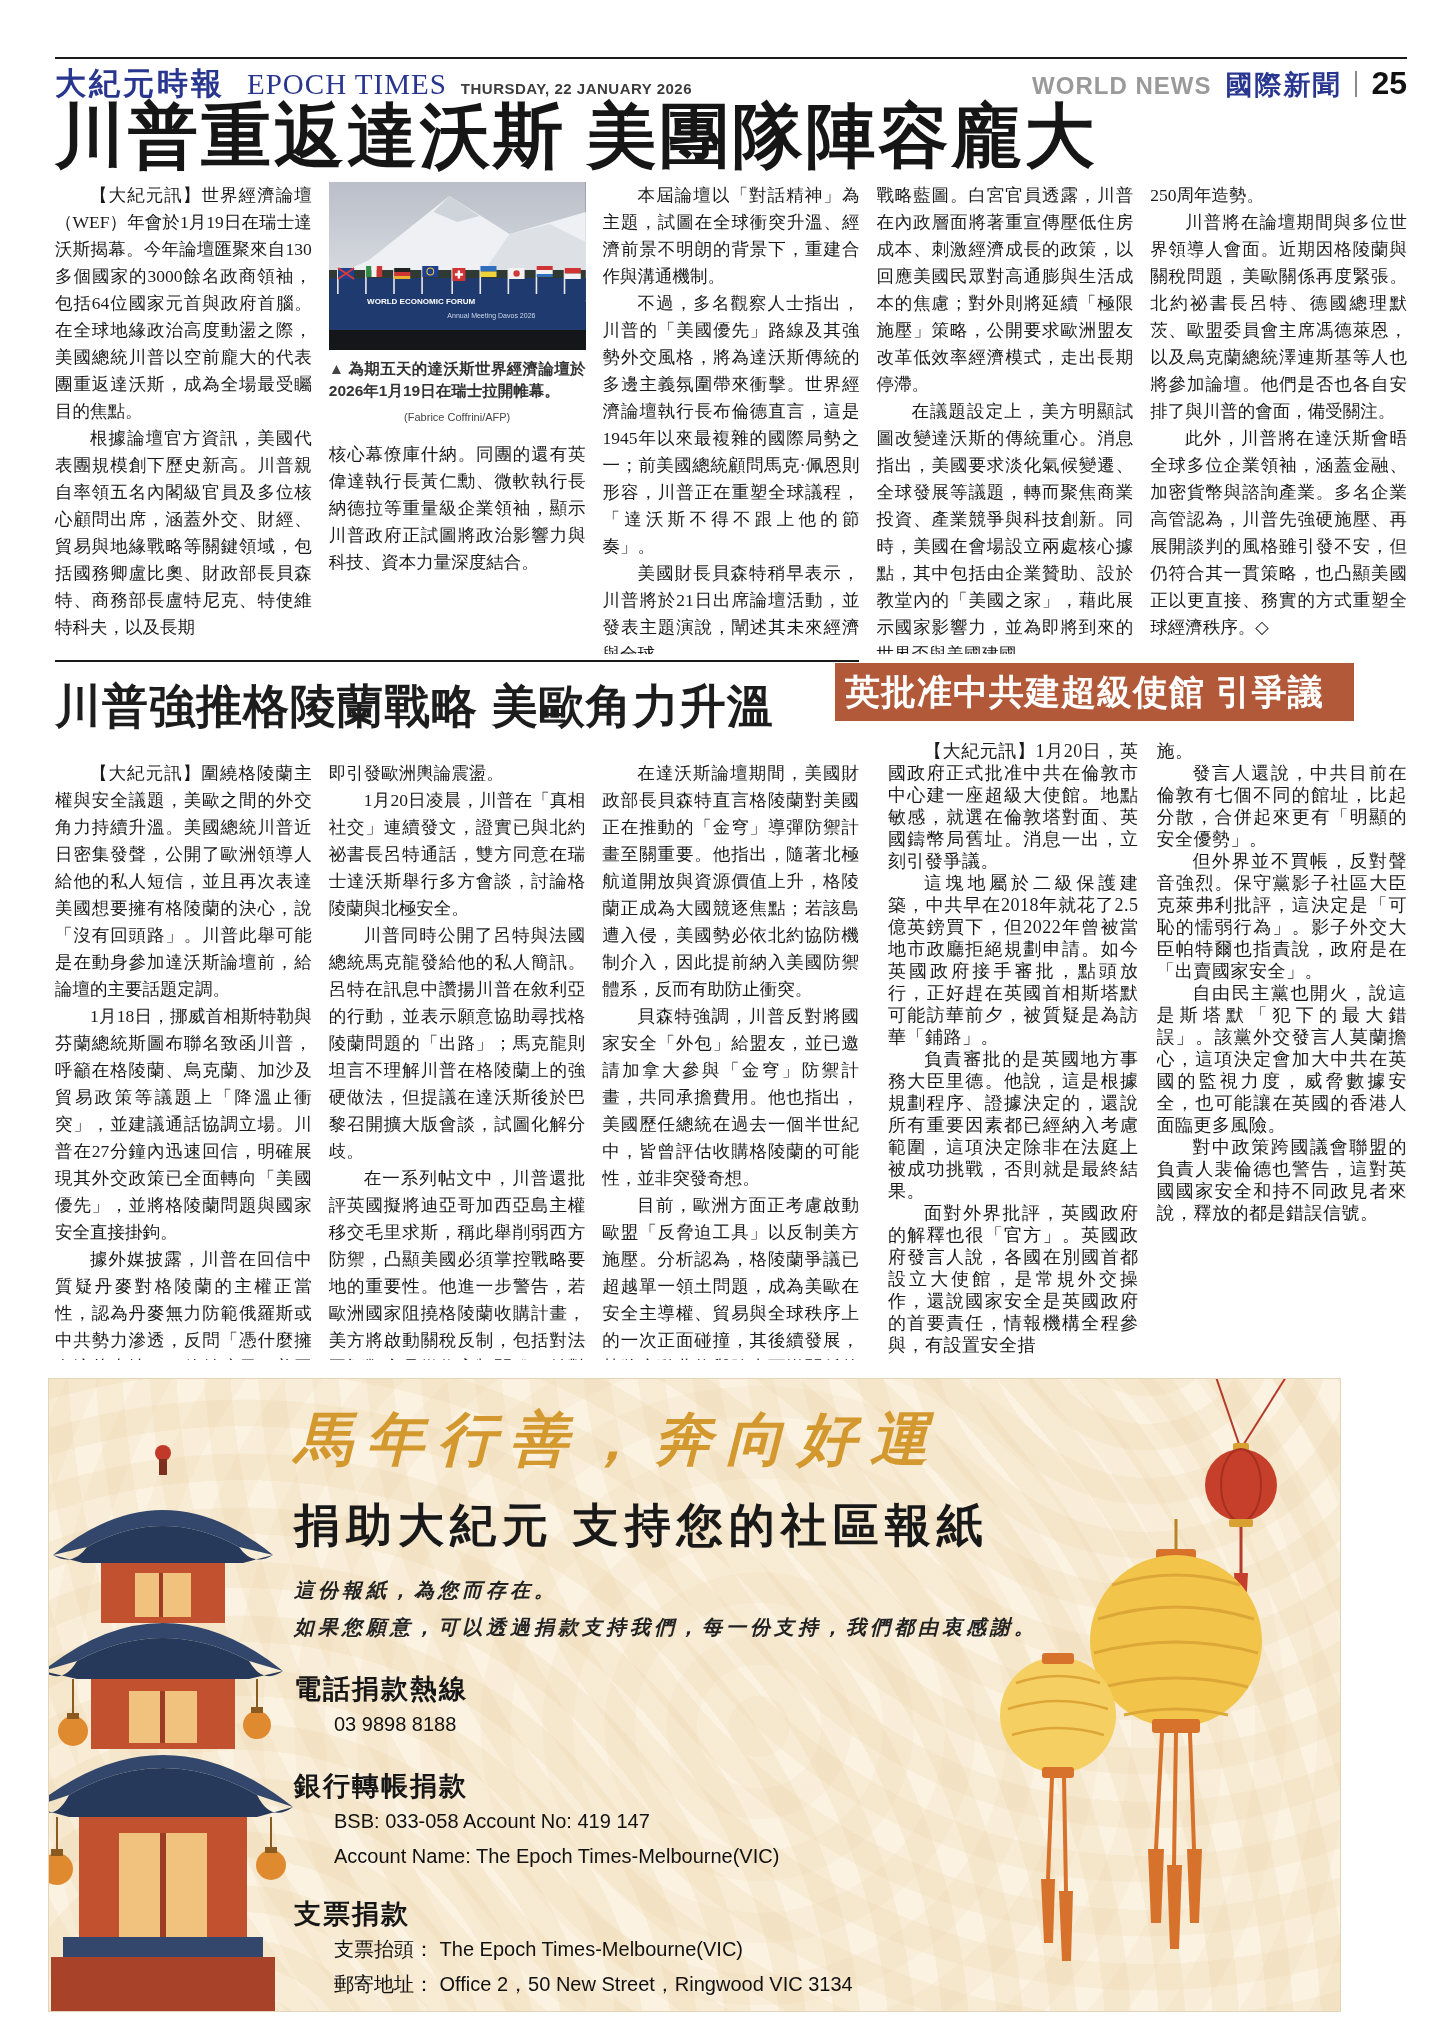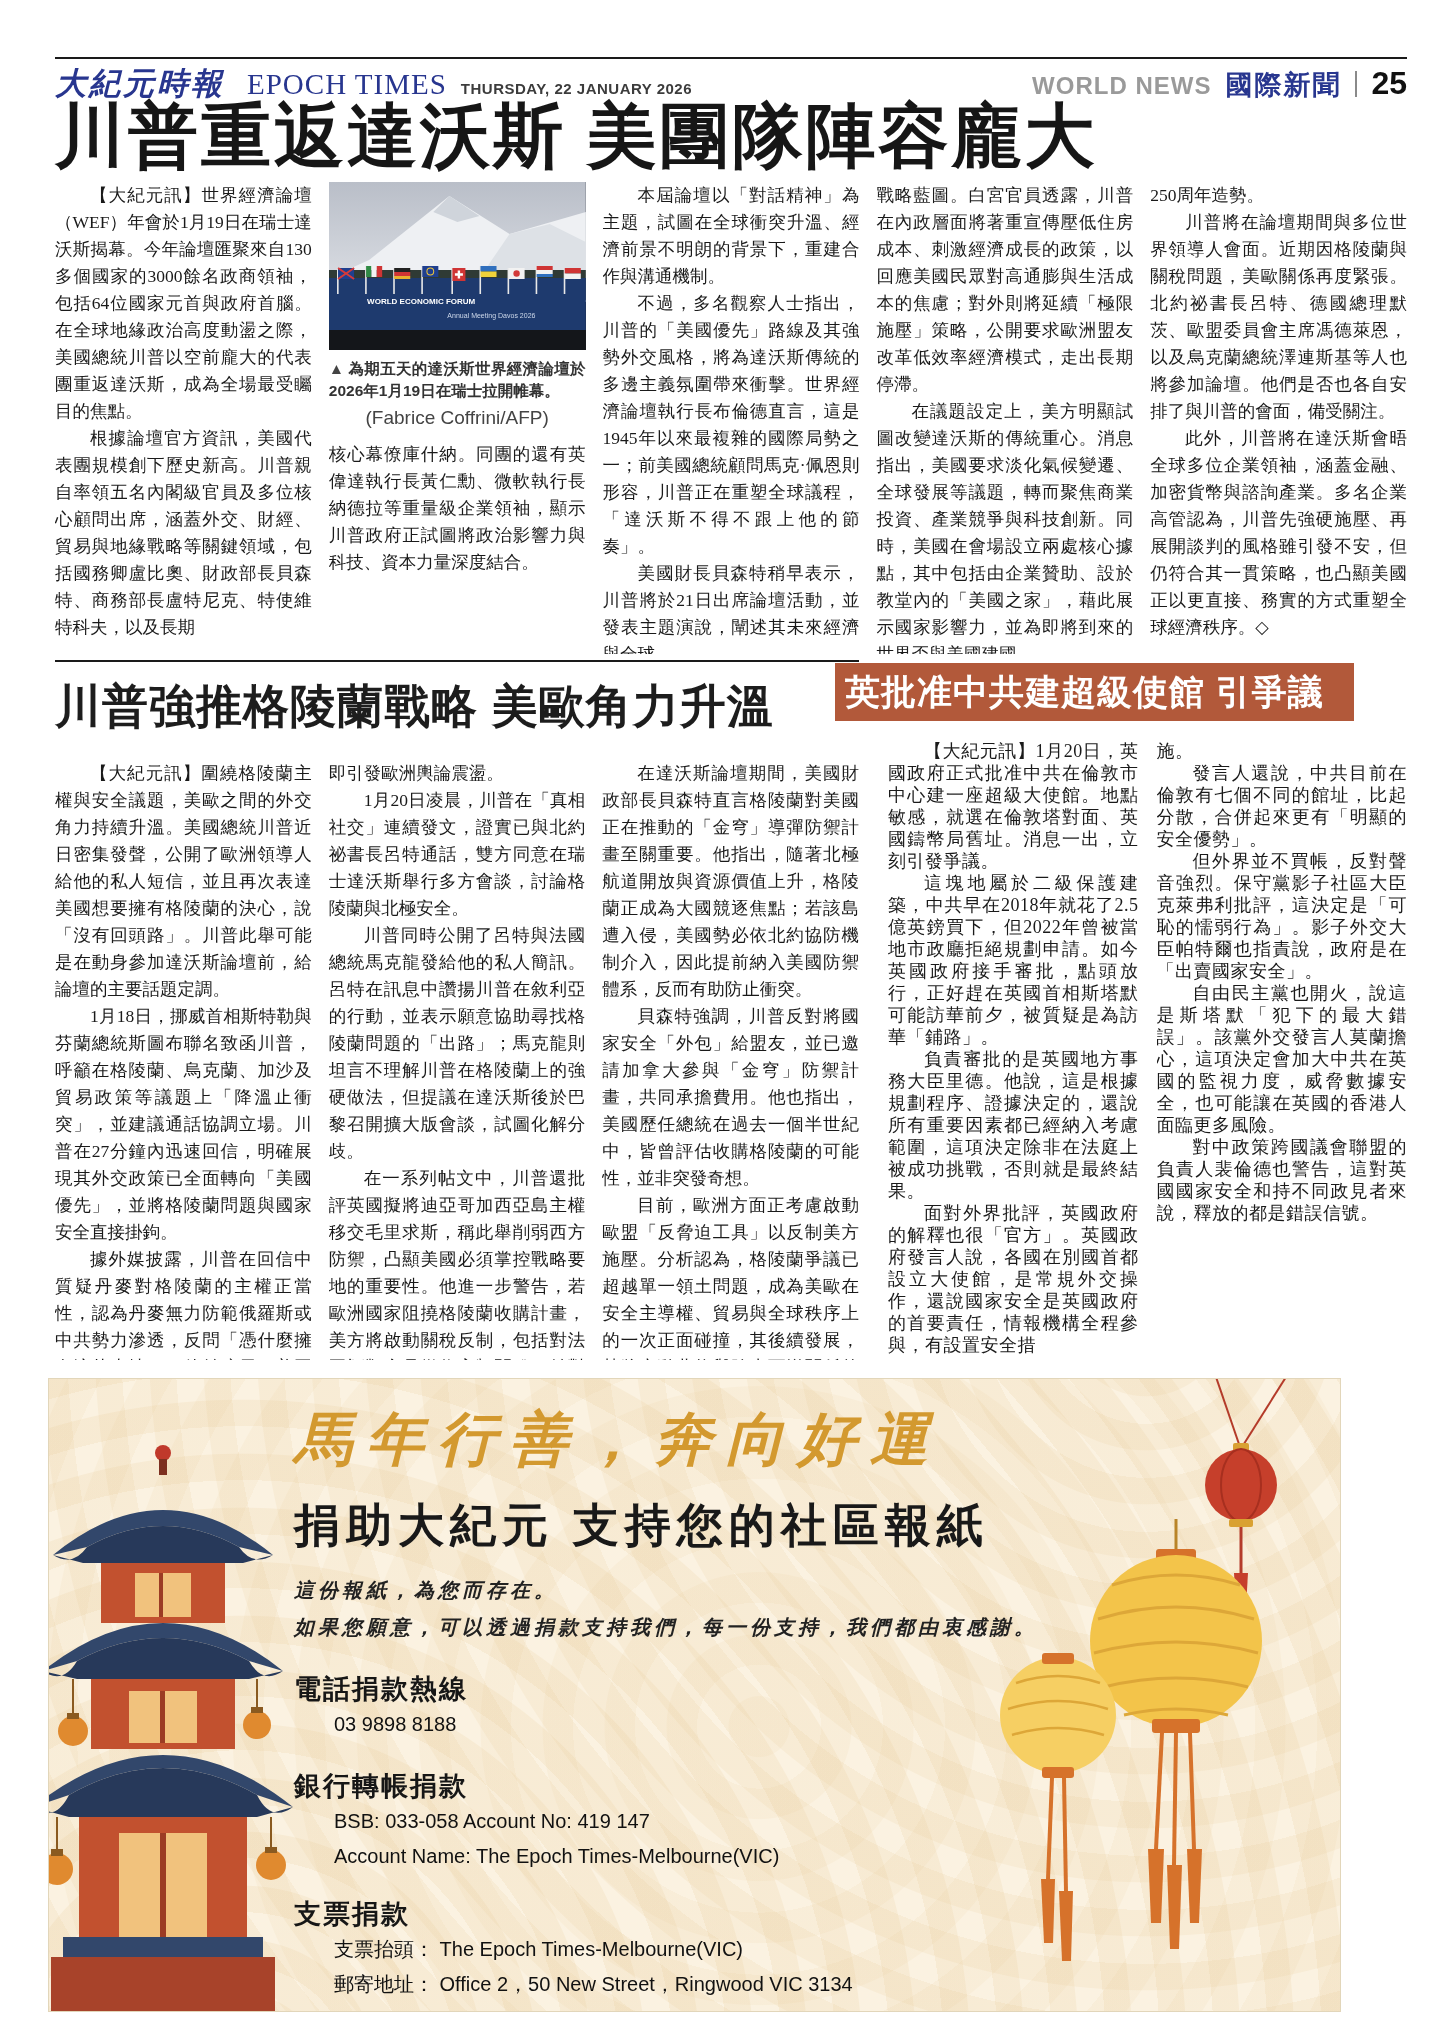--- a/index.html
+++ b/index.html
@@ -6,21 +6,21 @@
   html,body { background:#ffffff; }
   .page {
     position:relative; width:1456px; height:2041px; margin:0 auto;
     background:#ffffff; overflow:hidden;
     font-family:"Liberation Serif","DejaVu Serif",serif; color:#1a1a1a;
   }
   
   .top-rule { position:absolute; left:55px; top:57px; width:1352px; height:2px; background:#1a1a1a; }
   .header-row { position:absolute; left:55px; top:63px; width:1352px; display:flex; justify-content:space-between; align-items:baseline; }
   .hdr-left, .hdr-right { display:flex; align-items:baseline; gap:14px; }
-  .masthead-cn { font-family:"Liberation Serif",serif; font-weight:900; font-size:31px; color:#28368f; letter-spacing:3px;font-style:italic; }
+  .masthead-cn { font-family:"Liberation Serif",serif; font-weight:900; font-size:31px; color:#28368f; letter-spacing:3px; }
   .masthead-en { font-family:"Liberation Serif",serif; font-weight:400; font-size:29px; color:#28368f; letter-spacing:1px;margin-left:8px; }
   .hdr-date { font-family:"Liberation Sans",sans-serif; font-size:15px; font-weight:700; color:#3c3c3c; letter-spacing:0.5px; }
   .world-news { font-family:"Liberation Sans",sans-serif; font-weight:700; font-size:24px; color:#9a9a9a; letter-spacing:1px; }
   .intl-news { font-family:"Liberation Sans",sans-serif; font-weight:900; font-size:27px; color:#28368f; letter-spacing:2px; }
   .hdr-sep { width:2px; height:26px; background:#8a8a8a; align-self:center; }
   .page-num { font-family:"Liberation Sans",sans-serif; font-weight:900; font-size:32px; color:#111; }
   
   .headline-1 {
     position:absolute; left:55px; top:90px; width:1352px;
     font-family:"Liberation Serif",serif; font-weight:900; font-size:70px;
@@ -34,21 +34,21 @@
     display:flex; gap:17px; font-size:17.5px; line-height:27px;
   }
   .art1-body .col { flex:1 1 0; overflow:hidden; }
   .photo-wrap { width:100%; height:168px; background:#20242c; }
   .photo-wrap svg { display:block; width:100%; height:100%; }
   .caption {
     font-family:"Liberation Sans",sans-serif; font-size:15.5px; font-weight:700;
     color:#333; line-height:22px; margin:8px 0 2px; text-align:justify;
   }
   .caption .tri { color:#444; margin-right:4px; }
-  .credit { font-family:"Liberation Sans",sans-serif; font-size:19px; color:#444; text-align:center; margin-bottom:10px; }
+  .credit { font-family:"Liberation Sans",sans-serif; font-size:11px; color:#444; text-align:center; margin-bottom:10px; }
   
   .art2-rule { position:absolute; left:55px; top:660px; width:804px; height:2px; background:#1a1a1a; }
   .headline-2 {
     position:absolute; left:55px; top:676px; width:804px;
     font-family:"Liberation Sans",sans-serif; font-weight:900; font-size:46px;
     letter-spacing:1px; color:#1d1d1d; white-space:nowrap;
   }
   .art2-body {
     position:absolute; left:55px; top:760px; width:804px; height:600px;
     display:flex; gap:17px; font-size:17.5px; line-height:27px;

